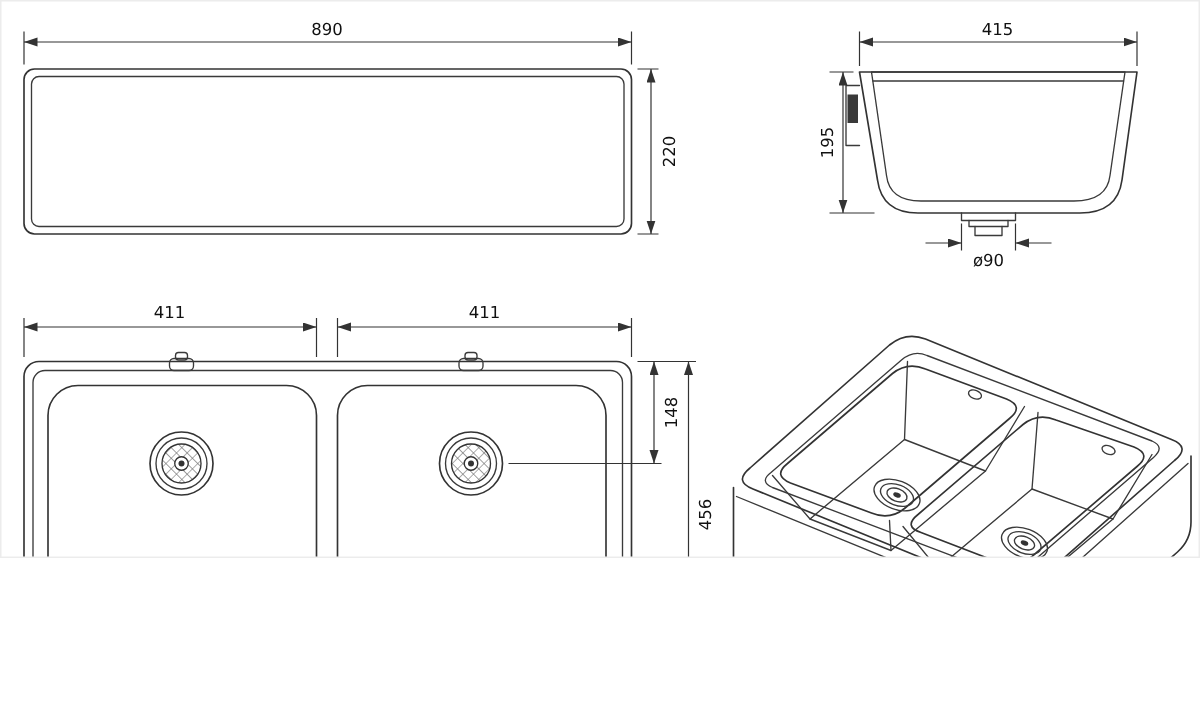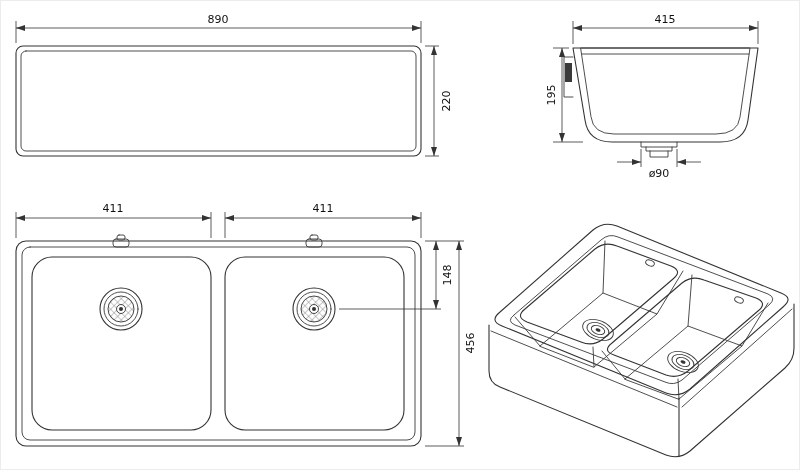--- a/index.html
+++ b/index.html
@@ -1,16 +1,16 @@
 <!DOCTYPE html>
 <html><head>
 <meta charset="utf-8">
 <style>
   html,body{margin:0;padding:0;background:#ffffff;}
-  .canvas{position:relative;width:800px;height:470px;background:#fff;border:1px solid #ececec;box-sizing:border-box;overflow:hidden;}
+  .canvas{position:relative;width:800px;height:372px;background:#fff;border:1px solid #ececec;box-sizing:border-box;overflow:hidden;}
   svg{display:block;}
   .outline{stroke:#333;fill:none;stroke-width:1.1;stroke-linejoin:round;stroke-linecap:round;}
   .thin{stroke:#3a3a3a;fill:none;stroke-width:0.9;stroke-linejoin:round;stroke-linecap:round;}
   .dim{stroke:#333;fill:none;stroke-width:0.8;}
   .dim-text{font:11px "DejaVu Sans", sans-serif;fill:#111;stroke:none;}
 </style>
 </head>
 <body>
 
 <div class="canvas">

